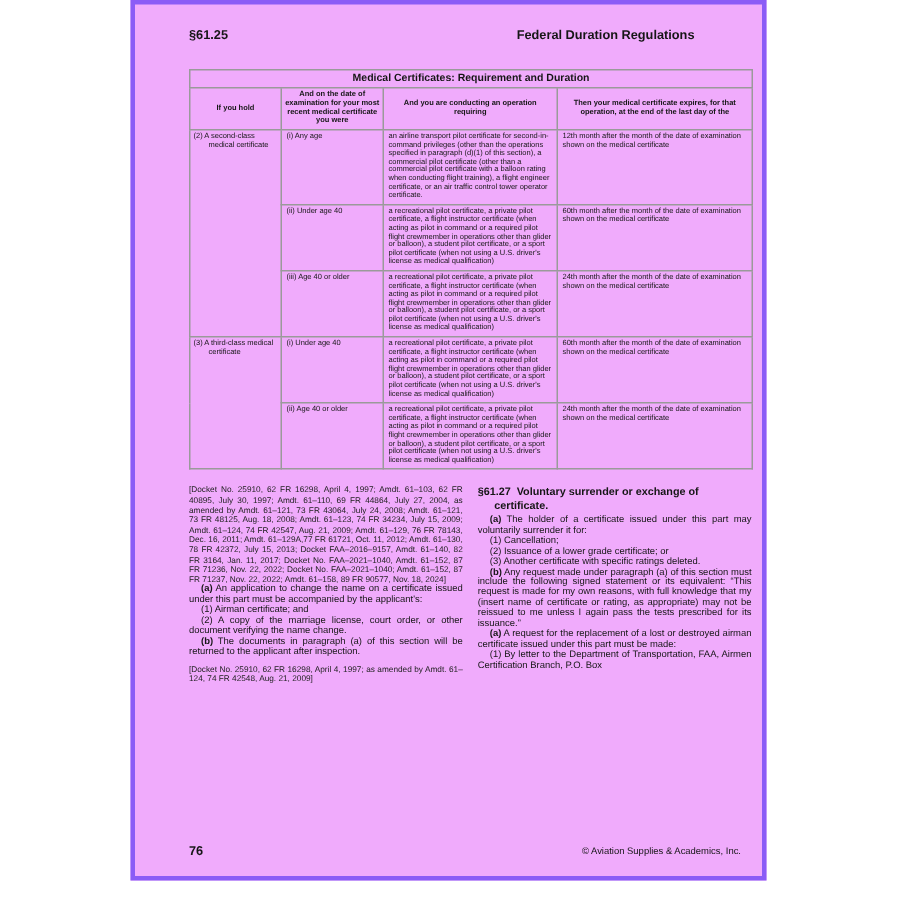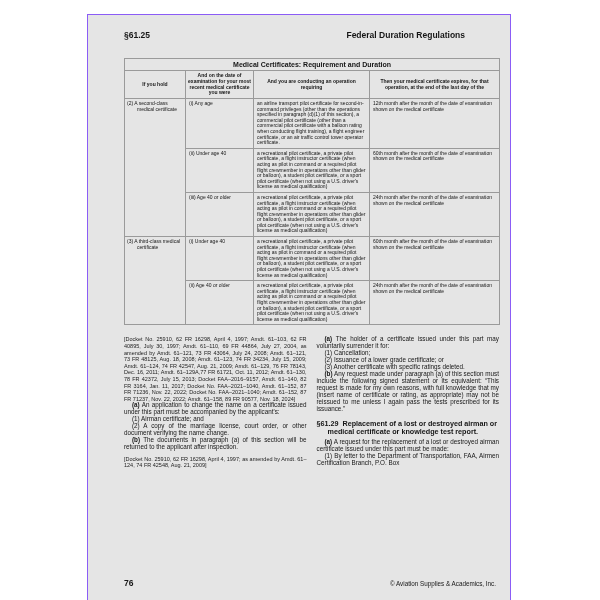--- a/index.html
+++ b/index.html
@@ -1,21 +1,21 @@
 <!DOCTYPE html>
 <html><head>
 <meta charset="utf-8">
 <style>
   * { margin:0; padding:0; box-sizing:border-box; }
   html,body { width:600px; height:600px; background:#ffffff;
     font-family:"Liberation Sans", sans-serif; color:#161616; }
   .viewport { position:relative; width:600px; height:600px; overflow:hidden; background:#fff; }
 
-  .page { position:absolute; left:87px; top:14px; width:424px; height:587px;
-    border:1px solid #8b5cf6; background:#e5e5e5; }
+  .page { position:absolute; left:87px; top:0; width:424px; height:587px;
+    border:3px solid #8b5cf6; background:#f0abfc; }
 
   .page-header { position:absolute; top:15px; left:36px; right:45px;
     display:flex; justify-content:space-between; font-weight:bold; font-size:8.5px; }
 
   .content { position:absolute; left:36px; top:43px; width:375px; }
 
   table { border-collapse:collapse; width:375px; table-layout:fixed; }
   th, td { border:1px solid #9a9a9a; }
   .tbl-title { font-size:7px; font-weight:bold; text-align:center; padding:2px 0; }
   th.colhead { font-size:5px; font-weight:bold; text-align:center; vertical-align:middle;
@@ -104,26 +104,26 @@
         <div class="col">
           <p class="docket">[Docket No. 25910, 62 FR 16298, April 4, 1997; Amdt. 61–103, 62 FR 40895, July 30, 1997; Amdt. 61–110, 69 FR 44864, July 27, 2004, as amended by Amdt. 61–121, 73 FR 43064, July 24, 2008; Amdt. 61–121, 73 FR 48125, Aug. 18, 2008; Amdt. 61–123, 74 FR 34234, July 15, 2009; Amdt. 61–124, 74 FR 42547, Aug. 21, 2009; Amdt. 61–129, 76 FR 78143, Dec. 16, 2011; Amdt. 61–129A,77 FR 61721, Oct. 11, 2012; Amdt. 61–130, 78 FR 42372, July 15, 2013; Docket FAA–2016–9157, Amdt. 61–140, 82 FR 3164, Jan. 11, 2017; Docket No. FAA–2021–1040, Amdt. 61–152, 87 FR 71236, Nov. 22, 2022; Docket No. FAA–2021–1040; Amdt. 61–152, 87 FR 71237, Nov. 22, 2022; Amdt. 61–158, 89 FR 90577, Nov. 18, 2024]</p>
           <p class="para"><b class="lead">(a)</b> <span>An application to change the name on a certificate issued under this part must be accompanied by the applicant's:</span></p>
           <p class="para">(1) Airman certificate; and</p>
           <p class="para">(2) A copy of the marriage license, court order, or other document verifying the name change.</p>
           <p class="para"><b class="lead">(b)</b> <span>The documents in paragraph (a) of this section will be returned to the applicant after inspection.</span></p>
           <p class="docket spaced">[Docket No. 25910, 62 FR 16298, April 4, 1997; as amended by Amdt. 61–124, 74 FR 42548, Aug. 21, 2009]</p>
         </div>
 
         <div class="col">
+          <h3 class="sec-heading">§61.27  Voluntary surrender or exchange of certificate.</h3>
           <p class="para"><b class="lead">(a)</b> <span>The holder of a certificate issued under this part may voluntarily surrender it for:</span></p>
           <p class="para">(1) Cancellation;</p>
           <p class="para">(2) Issuance of a lower grade certificate; or</p>
           <p class="para">(3) Another certificate with specific ratings deleted.</p>
           <p class="para"><b class="lead">(b)</b> <span>Any request made under paragraph (a) of this section must include the following signed statement or its equivalent: “This request is made for my own reasons, with full knowledge that my (insert name of certificate or rating, as appropriate) may not be reissued to me unless I again pass the tests prescribed for its issuance.”</span></p>
-          <h3 class="sec-heading">§61.29  Replacement of a lost or destroyed airman or medical certificate or knowledge test report.</h3>
           <p class="para"><b class="lead">(a)</b> <span>A request for the replacement of a lost or destroyed airman certificate issued under this part must be made:</span></p>
           <p class="para">(1) By letter to the Department of Transportation, FAA, Airmen Certification Branch, P.O. Box</p>
         </div>
 
       </div>
     </div>
 
     <div class="page-number">76</div>
     <div class="copyright">© Aviation Supplies &amp; Academics, Inc.</div>
 

